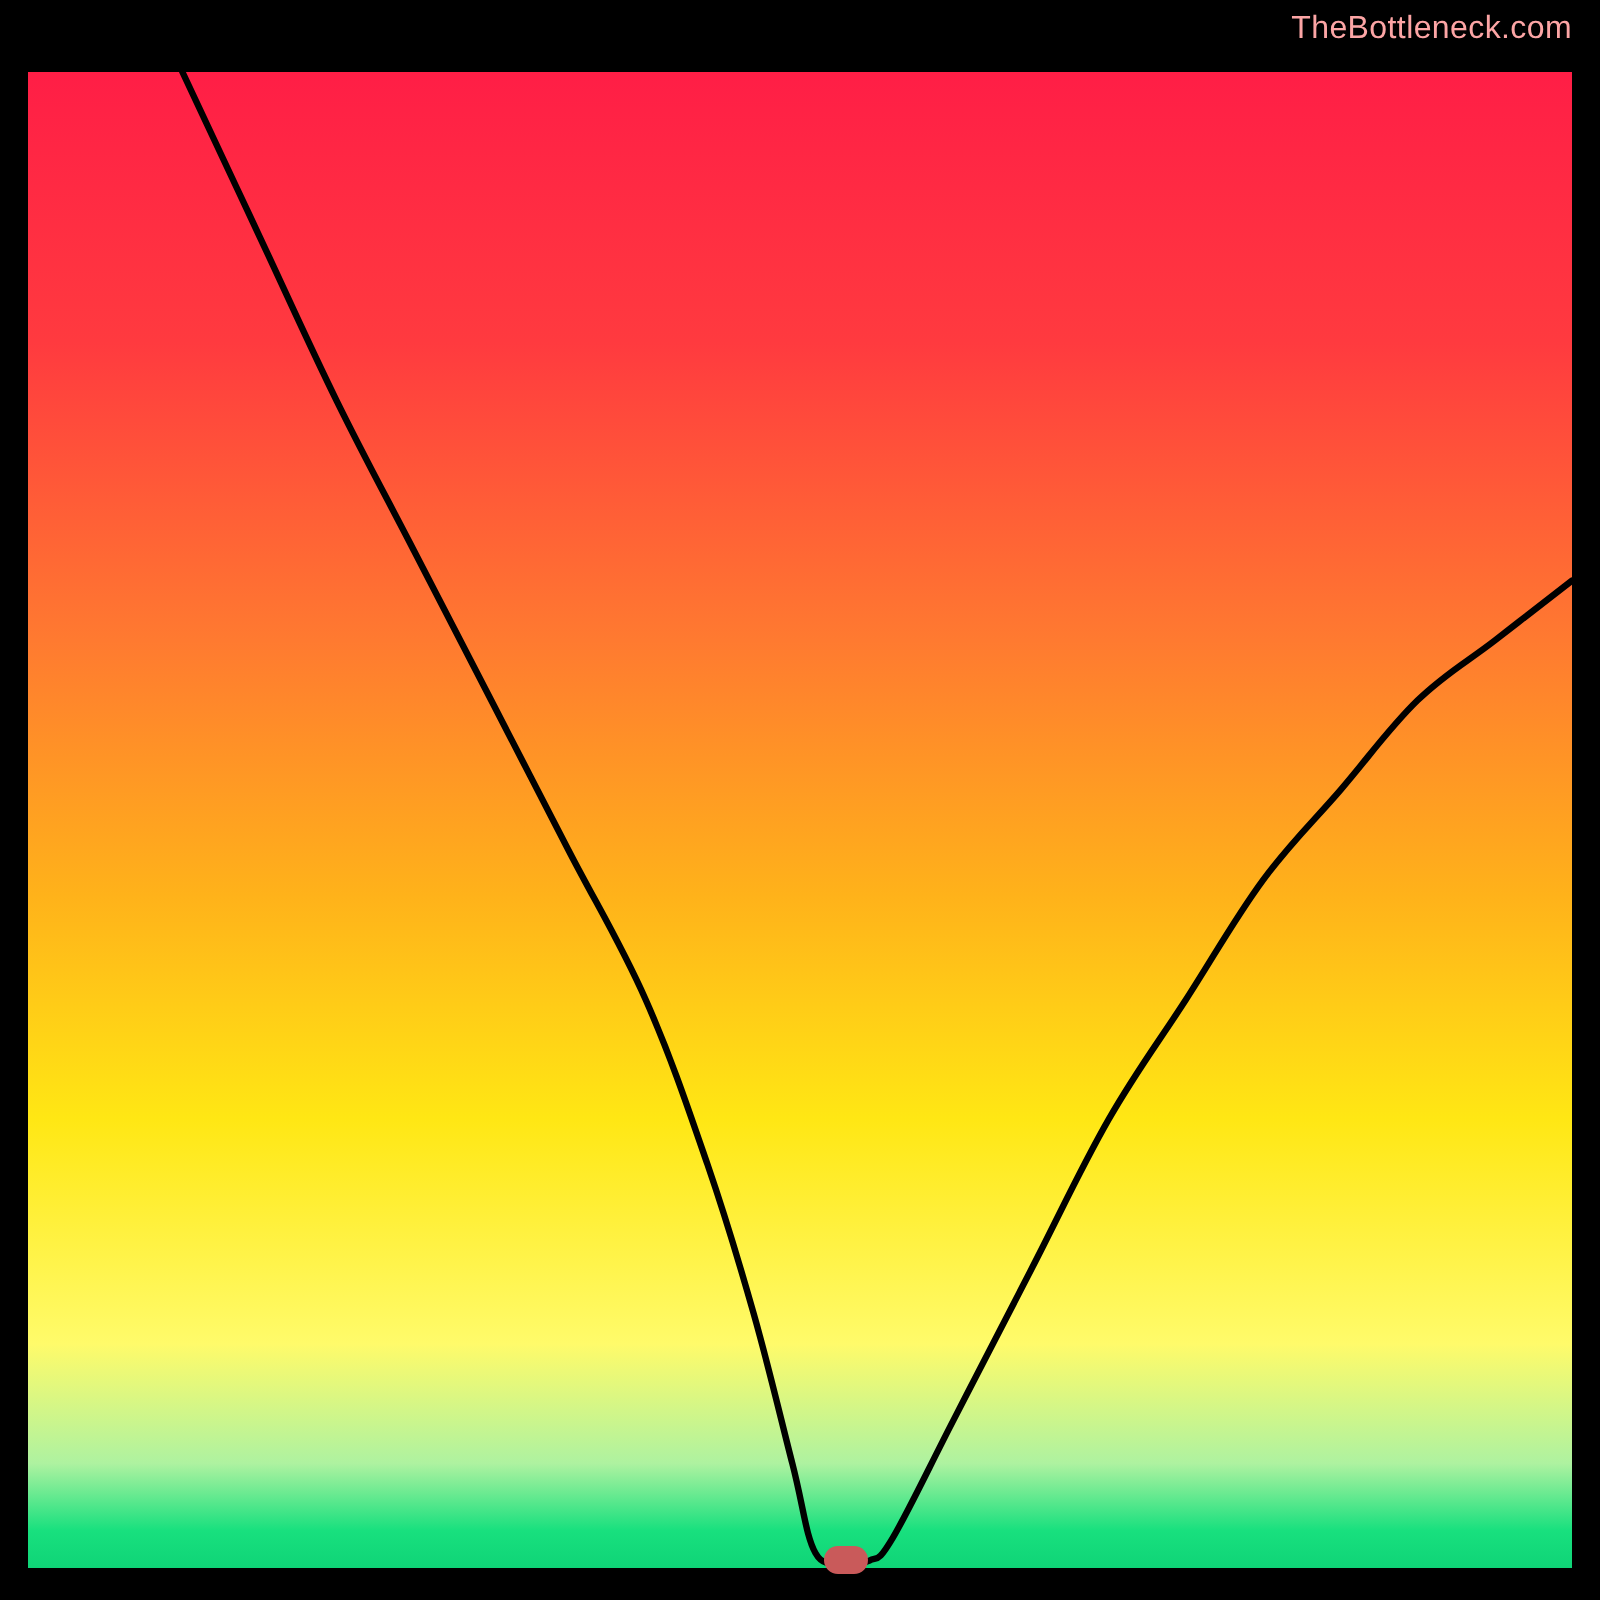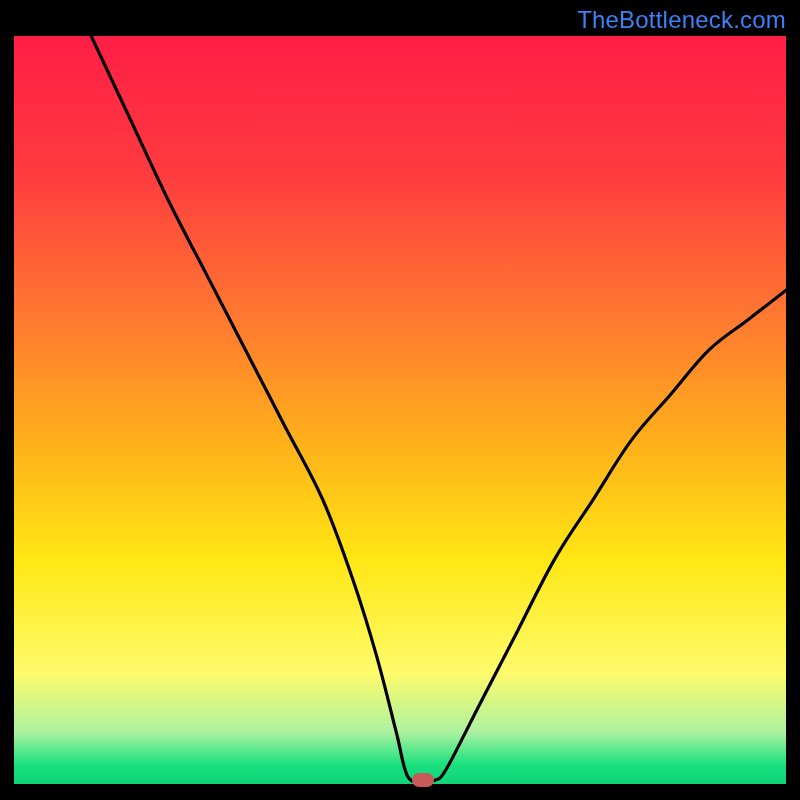--- a/index.html
+++ b/index.html
@@ -24,22 +24,22 @@
     position: absolute;
     left: 0;
     top: 0;
     width: 100%;
     height: 100%;
   }
   .watermark {
     position: absolute;
     top: 6px;
     right: 14px;
-    color: #3b82f6;
-    font-size: 24px;
+    color: #fca5a5;
+    font-size: 16px;
     font-weight: 500;
     letter-spacing: 0.2px;
     font-family: Arial, Helvetica, sans-serif;
   }
   .marker {
     position: absolute;
     width: 22px;
     height: 14px;
     background: #c95a5a;
     border-radius: 7px;

